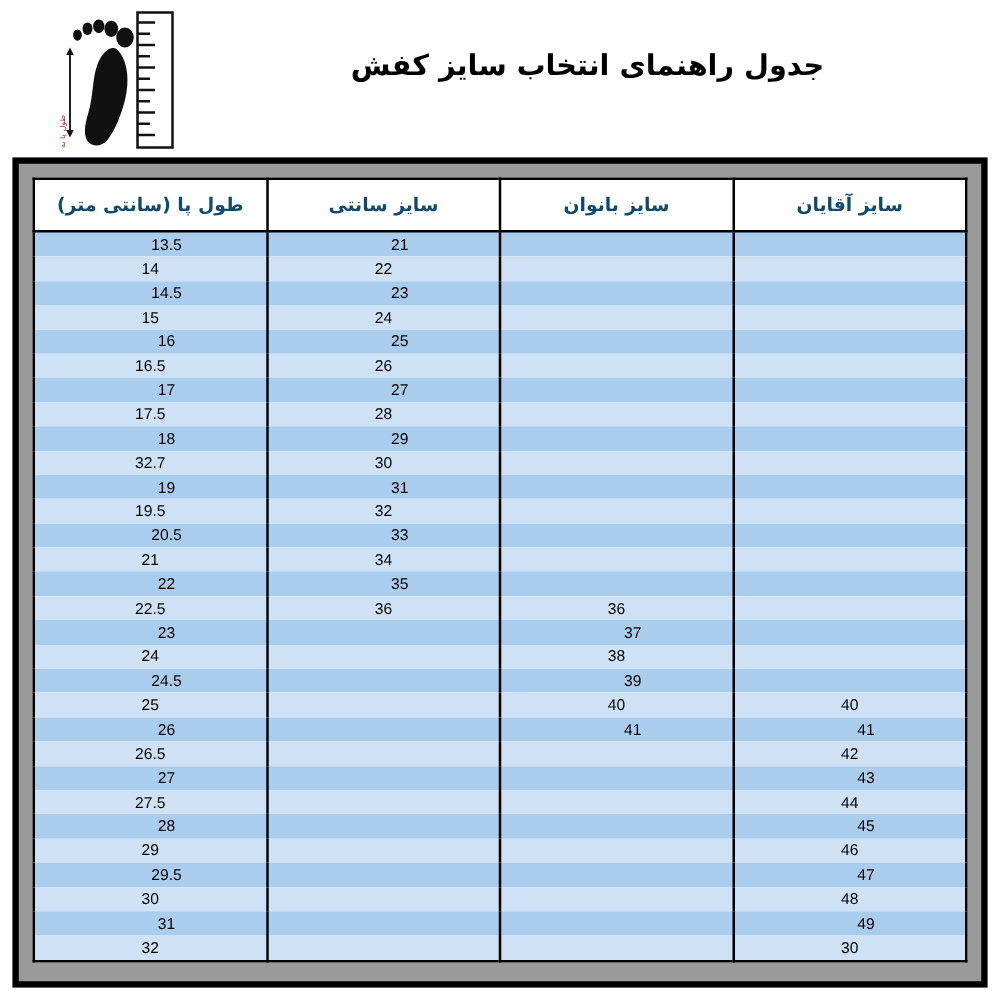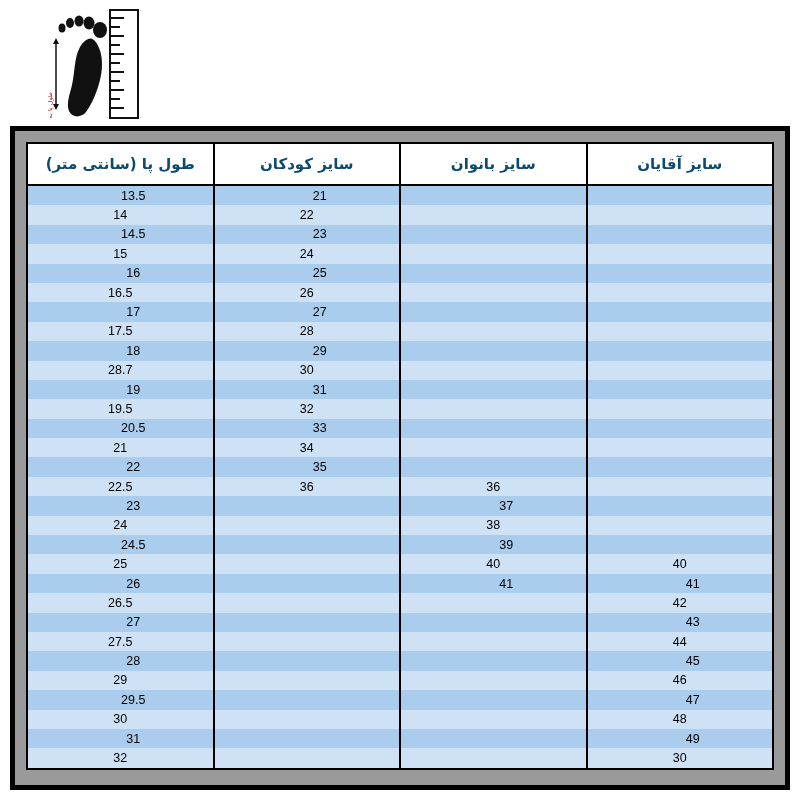--- a/index.html
+++ b/index.html
@@ -141,30 +141,31 @@
 
         <g stroke="#111111" stroke-width="1.5" fill="none">
           <line x1="8" y1="32" x2="8" y2="100"></line>
           <path d="M5 36 L8 30 L11 36" fill="#111111" stroke="none"></path>
           <path d="M5 96 L8 102 L11 96" fill="#111111" stroke="none"></path>
         </g>
         <text x="4" y="84" transform="rotate(-90 4 84)" font-family="DejaVu Sans, sans-serif" font-size="6.5" fill="#b03030">طول پا به CM</text>
       </svg>
     </div>
 
+    <div class="title">جدول راهنمای انتخاب سایز کفش</div>
   </div>
 
   <div class="frame">
     <div class="table-wrap">
       <table class="sizes">
         <thead>
           <tr>
             <th>سایز آقایان</th>
             <th>سایز بانوان</th>
-            <th>سایز کودکان</th>
+            <th>سایز سانتی</th>
             <th>طول پا (سانتی متر)</th>
           </tr>
         </thead>
         <tbody>
             <tr class="odd">
               <td class="empty"></td>
               <td class="empty"></td>
               <td>21</td>
               <td>13.5</td>
             </tr>
@@ -213,21 +214,21 @@
             <tr class="odd">
               <td class="empty"></td>
               <td class="empty"></td>
               <td>29</td>
               <td>18</td>
             </tr>
             <tr class="even">
               <td class="empty"></td>
               <td class="empty"></td>
               <td>30</td>
-              <td>28.7</td>
+              <td>32.7</td>
             </tr>
             <tr class="odd">
               <td class="empty"></td>
               <td class="empty"></td>
               <td>31</td>
               <td>19</td>
             </tr>
             <tr class="even">
               <td class="empty"></td>
               <td class="empty"></td>

